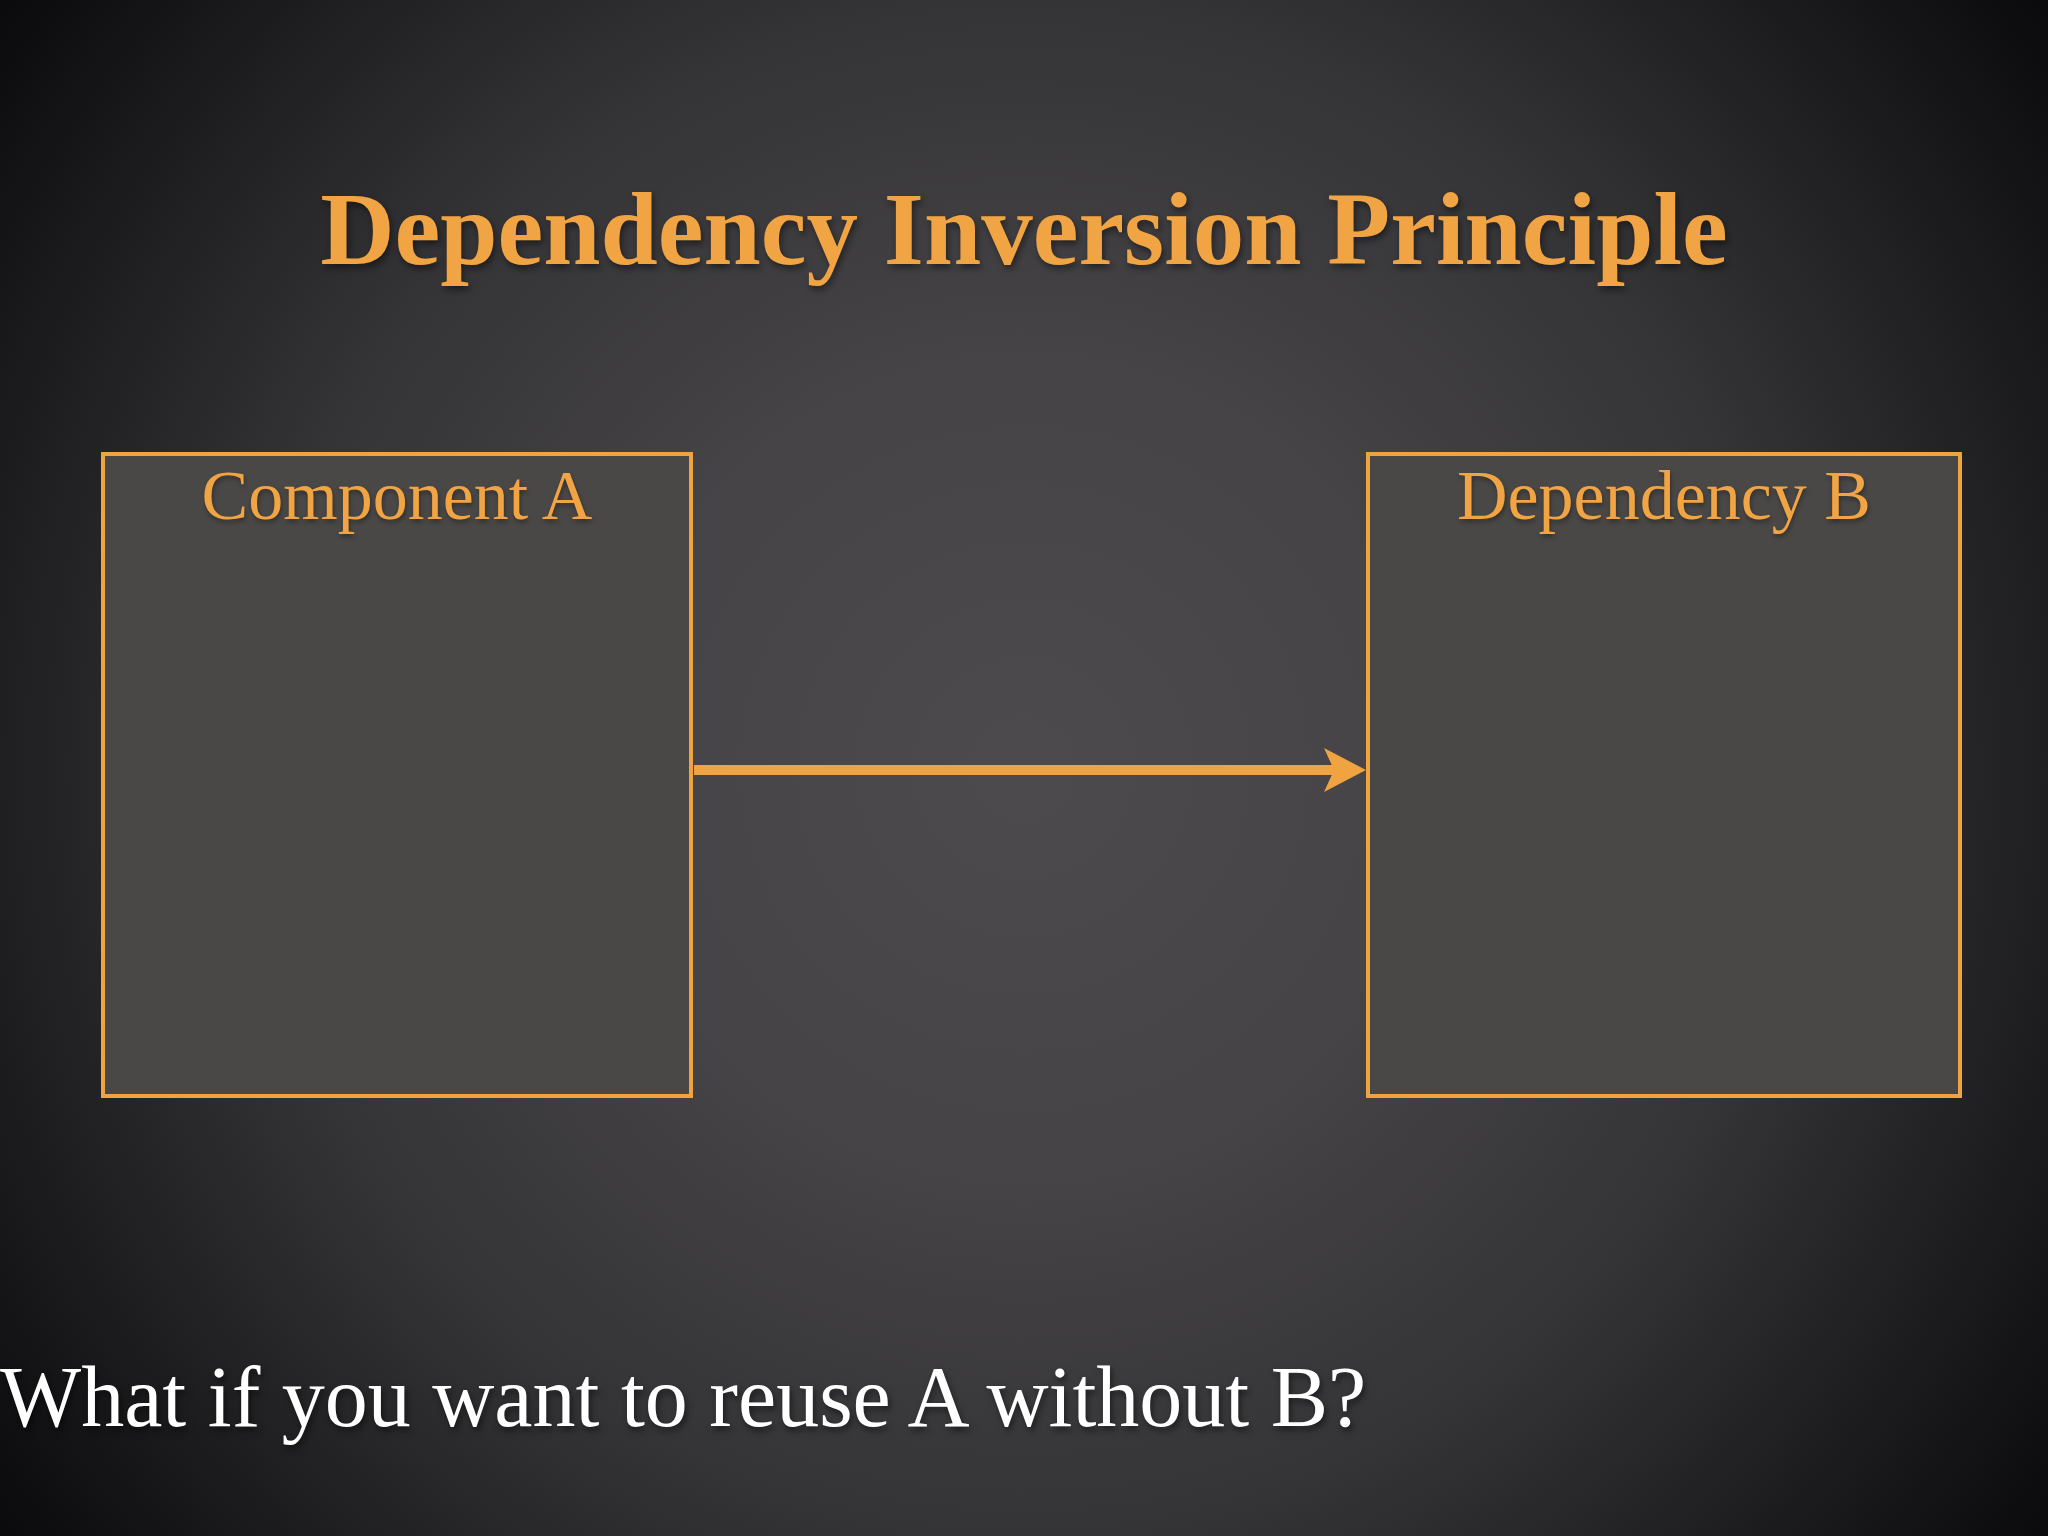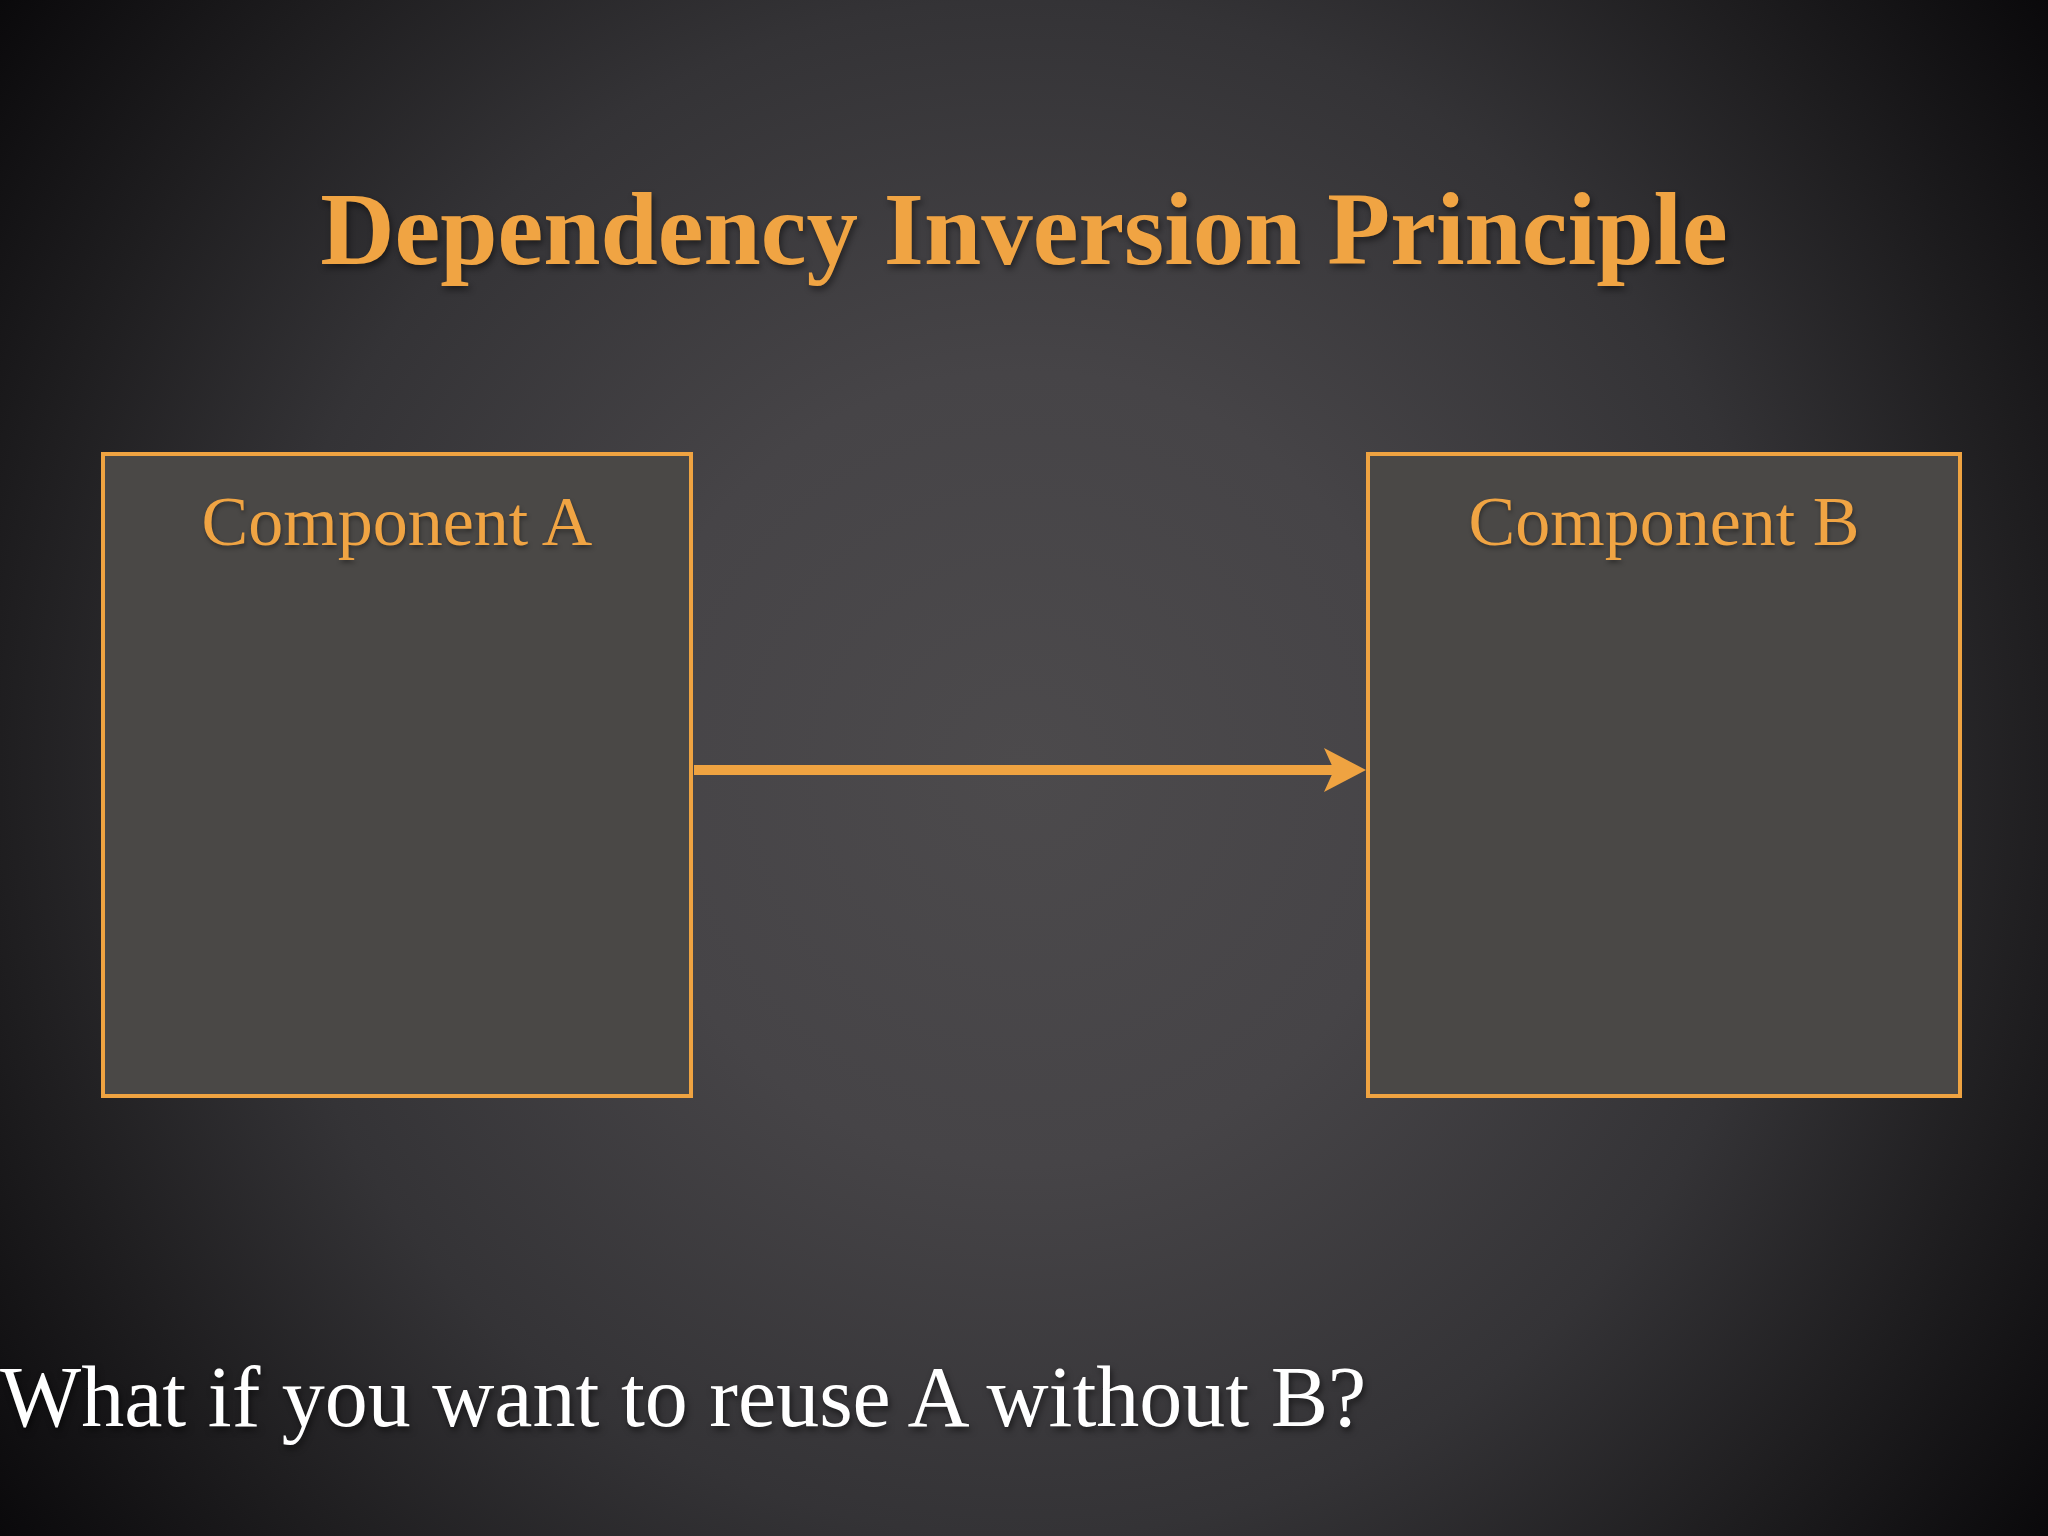--- a/index.html
+++ b/index.html
@@ -38,21 +38,20 @@
     top: 452px;
     height: 646px;
     box-sizing: border-box;
     border: 4px solid #efa341;
     background: #4a4846;
   }
   .box-a { left: 101px;  width: 592px; }
   .box-b { left: 1366px; width: 596px; }
   .component-label {
     display: block;
-    padding-top: 26px;
     text-align: center;
     font-size: 70px;
     line-height: 1.15;
     color: #f0a443;
     text-shadow: 1px 3px 4px rgba(0,0,0,0.35);
     white-space: nowrap;
   }
   .arrow-svg {
     position: absolute;
     left: 690px;
@@ -77,21 +76,21 @@
 
 <div class="stage">
 
   <div class="slide-title">Dependency Inversion Principle</div>
 
   <div class="component-box box-a">
     <span class="component-label">Component A</span>
   </div>
 
   <div class="component-box box-b">
-    <span class="component-label">Component B</span>
+    <span class="component-label">Dependency B</span>
   </div>
 
   <svg class="arrow-svg" viewBox="0 0 680 100" aria-hidden="true">
     <line x1="4" y1="50" x2="648" y2="50" stroke="#efa341" stroke-width="10"></line>
     <polygon points="634,28 676,50 634,72 644,50" fill="#efa341"></polygon>
   </svg>
 
   <div class="question-text">What if you want to reuse A without B?</div>
 
 </div>

